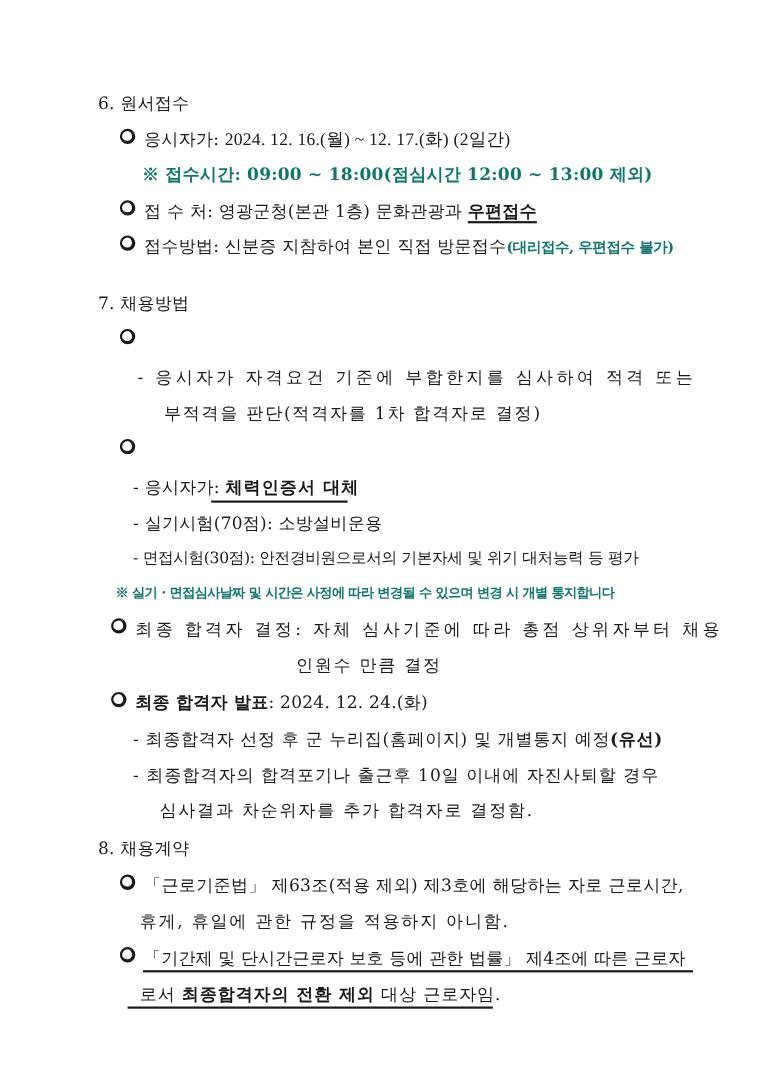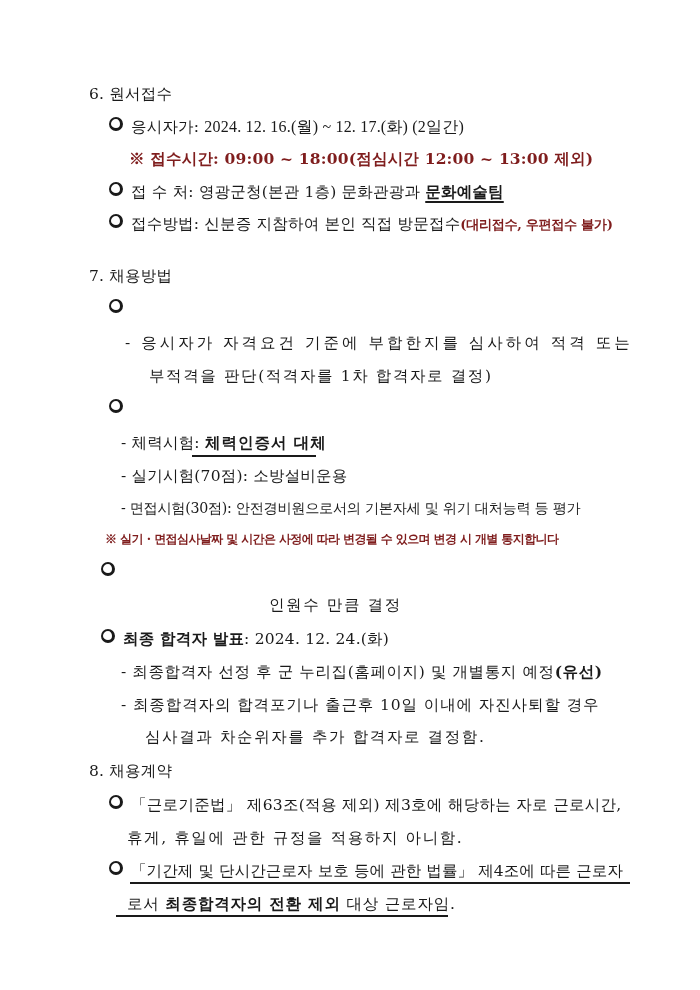--- a/index.html
+++ b/index.html
@@ -7,21 +7,21 @@
       width: 700px; height: 990px; position: relative; overflow: hidden;
       font-family: "DejaVu Serif", "Liberation Serif", serif;
       color: #1a1a1a;
     }
     .line {
       position: absolute; white-space: nowrap;
       font-size: 15.5px; line-height: 22px; letter-spacing: 0.2px; margin-left: 11px;
     }
     .h { font-size: 15.5px; }
     .b { font-weight: bold; }
-    .blue { color: #7f1d1d; text-align: right; }
+    .blue { color: #0f766e; text-align: right; }
     .u { text-decoration: underline; text-underline-offset: 4px; text-decoration-thickness: 1.5px; }
     .circ {
       display: inline-block; width: 9px; height: 9px; border: 2px solid #1a1a1a;
       border-radius: 50%; margin-right: 8px; vertical-align: 1px;
       border-bottom-width: 3px; border-right-width: 3px;
     }
     .small { font-size: 13.2px; letter-spacing: -0.4px; }
     .spread { letter-spacing: 3px; }
     .spread2 { letter-spacing: 1.6px; }
     .uline { position: absolute; height: 1.5px; background: #1a1a1a; }
@@ -31,53 +31,53 @@
 
 <div class="line h" style="left:78px; top:83px;">6. 원서접수</div>
 
 <div class="line" style="left:98px; top:116px;">
   <span class="circ"></span><span>응시자가: </span><span style="font-family:'Liberation Serif',serif; font-size:16px;">2024. 12. 16.(월) ~ 12. 17.(화)  (2일간)</span>
 </div>
 
 <div class="line b blue" style="left:118px; top:148px;">※ 접수시간: 09:00 ~ 18:00(점심시간 12:00 ~ 13:00 제외)</div>
 
 <div class="line" style="left:98px; top:181px;">
-  <span class="circ"></span><span>접 수 처: 영광군청(본관 1층) 문화관광과 </span><span class="b u">문화예술팀</span>
+  <span class="circ"></span><span>접 수 처: 영광군청(본관 1층) 문화관광과 </span><span class="b u">우편접수</span>
 </div>
 
 <div class="line" style="left:98px; top:213px;">
   <span class="circ"></span><span>접수방법: 신분증 지참하여 본인 직접 방문접수</span><span class="b blue small">(대리접수, 우편접수 불가)</span>
 </div>
 
 <div class="line h" style="left:78px; top:265px;">7. 채용방법</div>
 
 <div class="line" style="left:98px; top:298px;">
   <span class="circ"></span>
 </div>
 
 <div class="line spread" style="left:114px; top:332px;">- 응시자가 자격요건 기준에 부합한지를 심사하여 적격 또는</div>
 <div class="line spread2" style="left:138px; top:365px;">부적격을 판단(적격자를 1차 합격자로 결정)</div>
 
 <div class="line b" style="left:98px; top:398px;">
   <span class="circ"></span>
 </div>
 
 <div class="line" style="left:110px; top:432px;">
-  <span>- 체력시험: </span><span class="b" style="letter-spacing:1px;">체력인증서 대체</span>
+  <span>- 응시자가: </span><span class="b" style="letter-spacing:1px;">체력인증서 대체</span>
 </div>
 <div class="uline" style="left:192px; top:455px; width:124px;"></div>
 
 <div class="line" style="left:110px; top:465px;">- 실기시험(70점): 소방설비운용</div>
 
 <div class="line" style="left:110px; top:497px; font-size:14.2px; letter-spacing:-0.3px;">- 면접시험(30점): 안전경비원으로서의 기본자세 및 위기 대처능력 등 평가</div>
 
 <div class="line b blue" style="left:94px; top:528px; font-size:12px; letter-spacing:-0.6px;">※ 실기・면접심사날짜 및 시간은 사정에 따라 변경될 수 있으며 변경 시 개별 통지합니다</div>
 
 <div class="line spread" style="left:90px; top:561px;">
-  <span class="circ"></span>
+  <span class="circ"></span><span>최종 합격자 결정: 자체 심사기준에 따라 총점 상위자부터 채용</span>
 </div>
 <div class="line spread2" style="left:258px; top:594px;">인원수 만큼 결정</div>
 
 <div class="line" style="left:90px; top:628px;">
   <span class="circ"></span><span class="b">최종 합격자 발표</span><span>: 2024. 12. 24.(화)</span>
 </div>
 
 <div class="line" style="left:110px; top:661px; letter-spacing:0.6px;">
   <span>- 최종합격자 선정 후 군 누리집(홈페이지) 및 개별통지 예정</span><span class="b">(유선)</span>
 </div>

